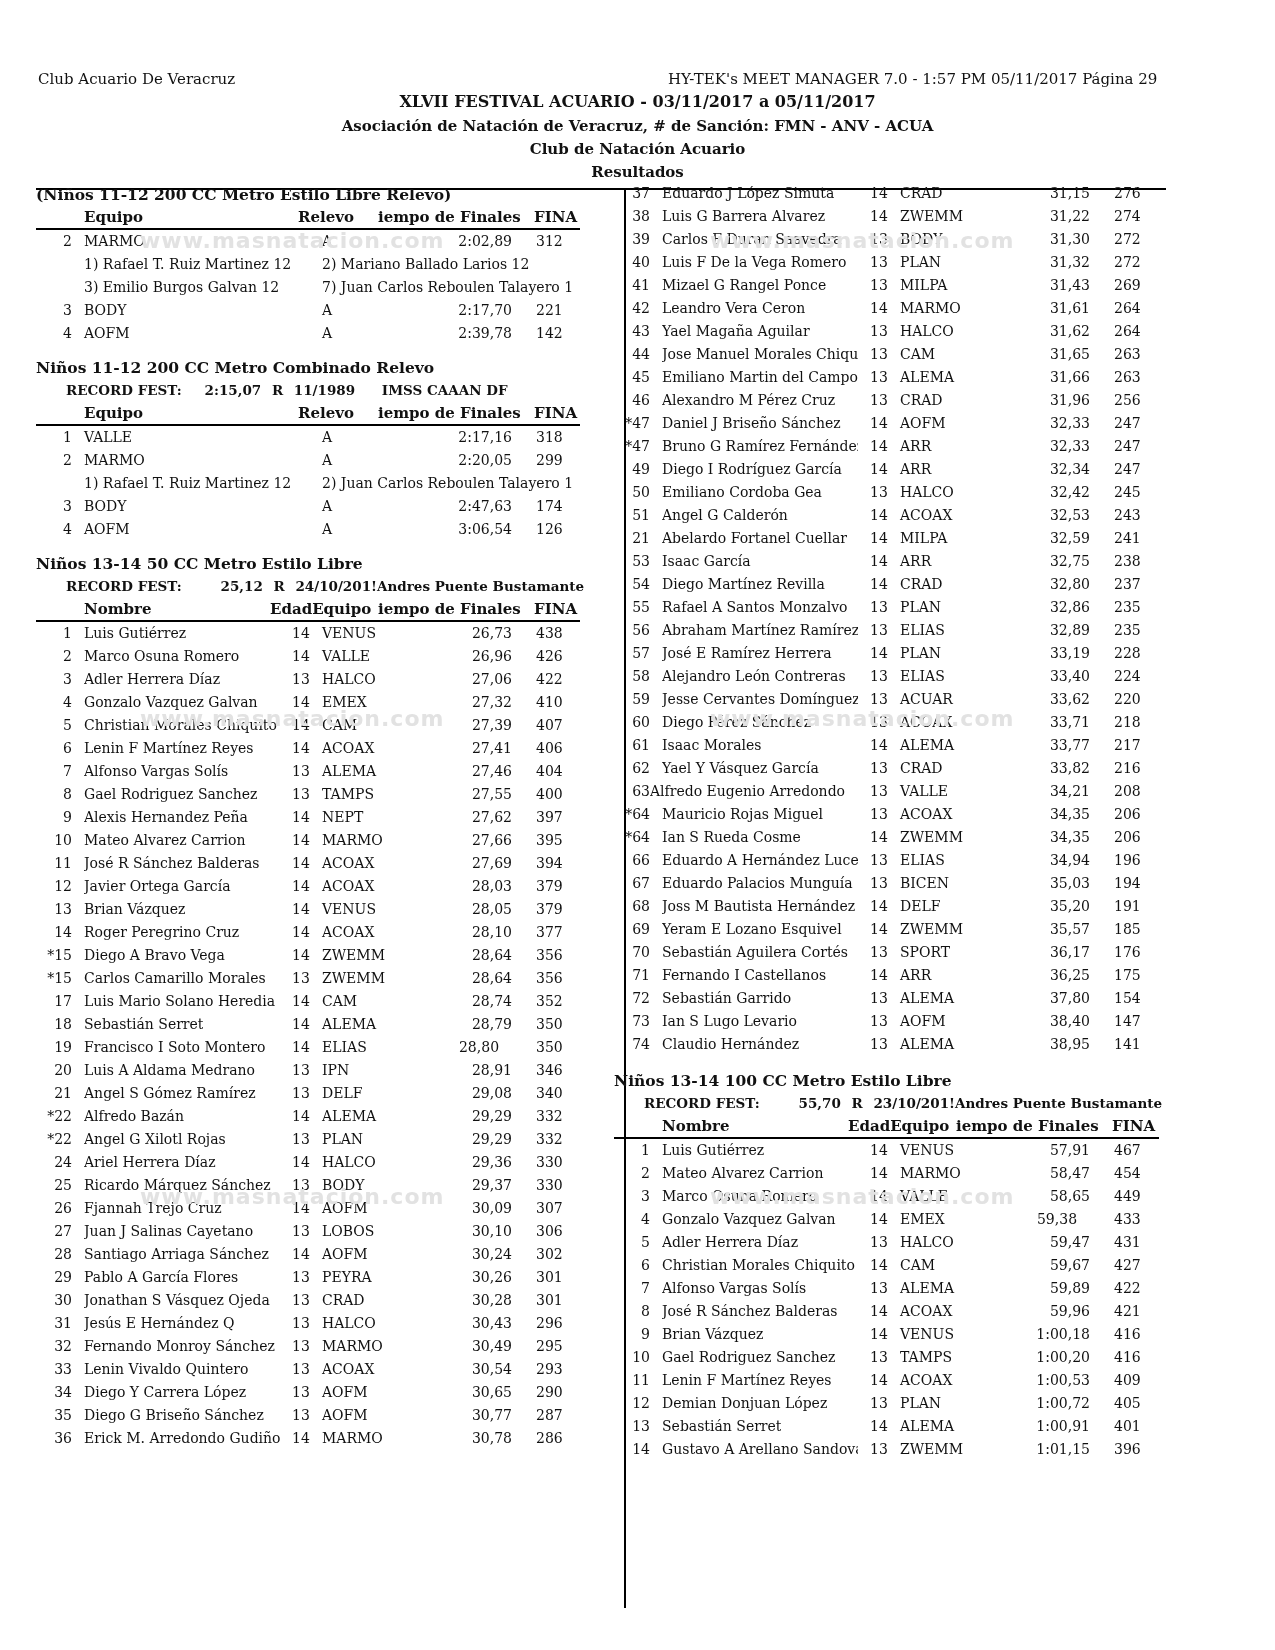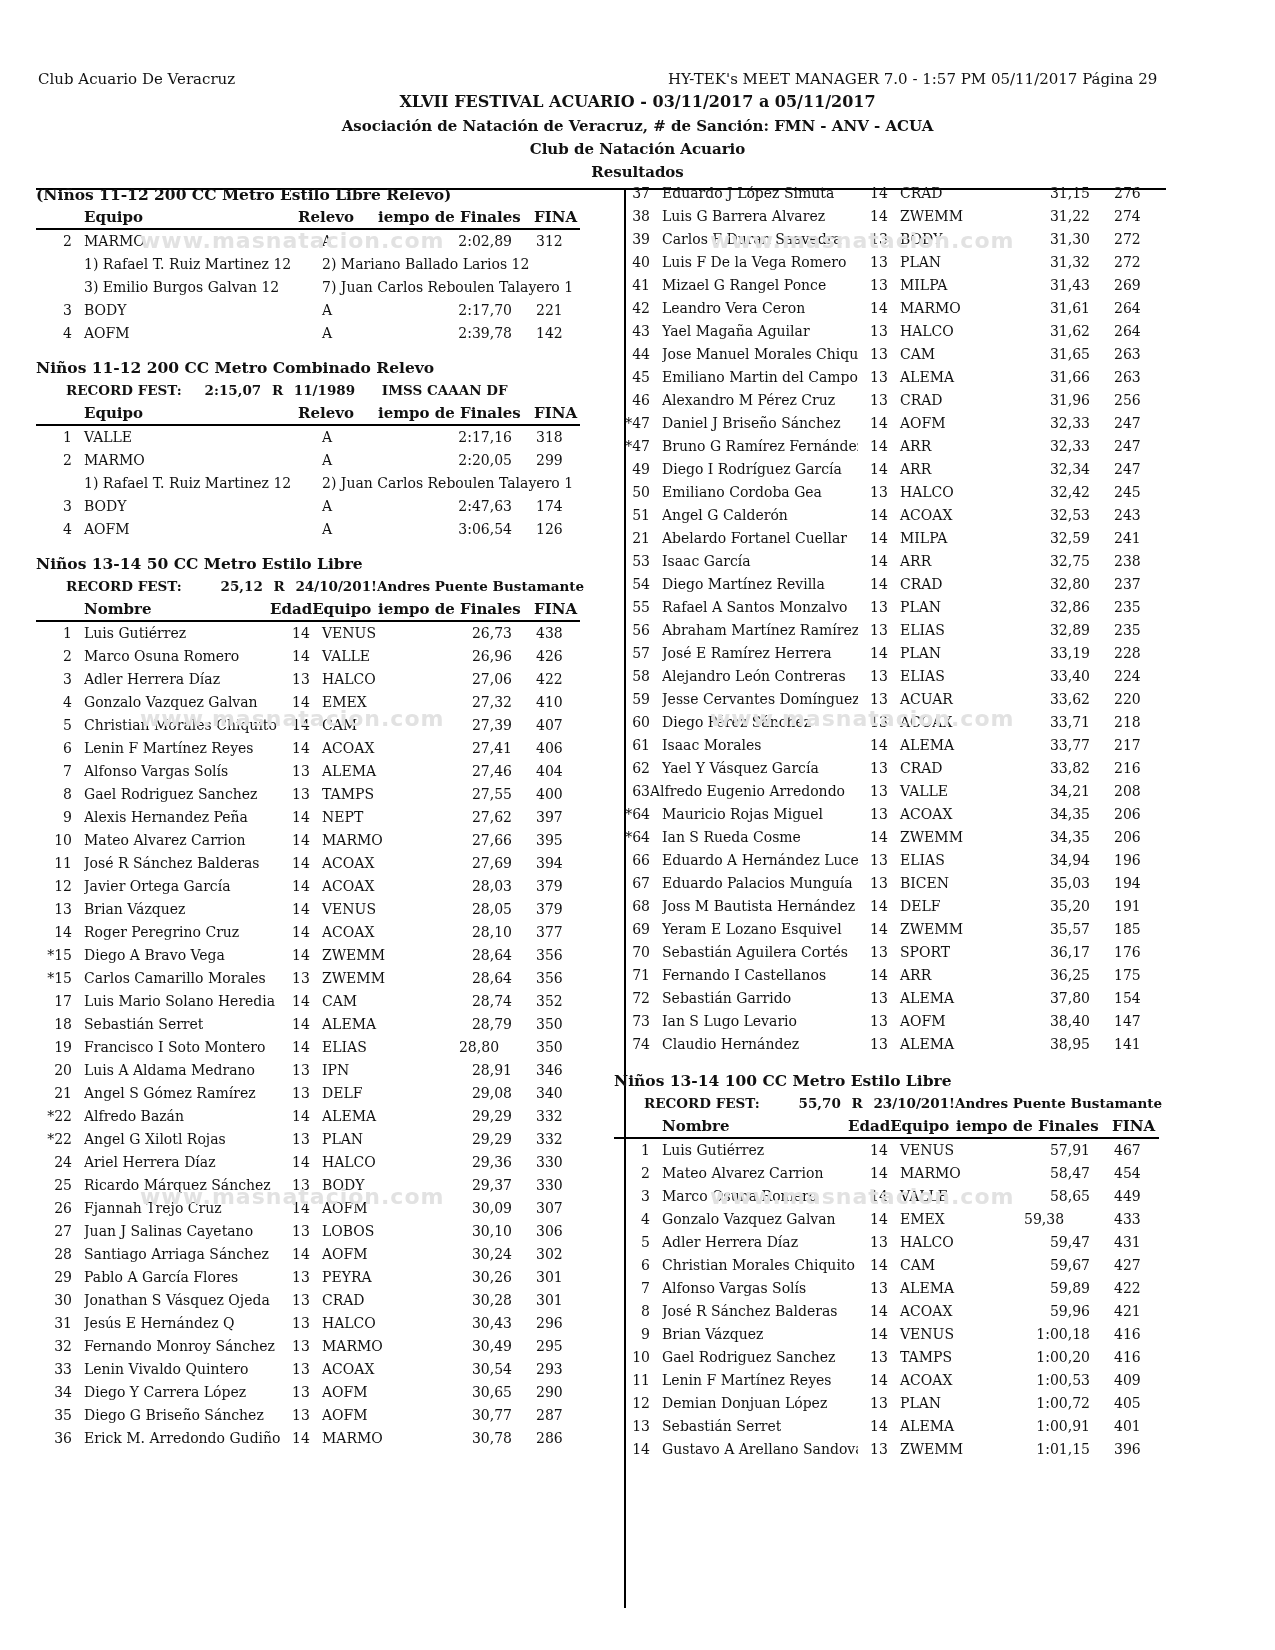--- a/index.html
+++ b/index.html
@@ -787,21 +787,21 @@
           <span style="left:256px">14</span>
           <span style="left:286px">VALLE</span>
           <span style="left:410px;width:66px;text-align:right">58,65</span>
           <span style="left:500px">449</span>
         </div>
         <div class="row">
           <span class="r-place" style="left:0">4</span>
           <span style="left:48px;max-width:196px;overflow:hidden">Gonzalo Vazquez Galvan</span>
           <span style="left:256px">14</span>
           <span style="left:286px">EMEX</span>
-          <span style="left:410px;width:66px;text-align:left">59,38</span>
+          <span style="left:410px;width:66px;text-align:center">59,38</span>
           <span style="left:500px">433</span>
         </div>
         <div class="row">
           <span class="r-place" style="left:0">5</span>
           <span style="left:48px;max-width:196px;overflow:hidden">Adler Herrera Díaz</span>
           <span style="left:256px">13</span>
           <span style="left:286px">HALCO</span>
           <span style="left:410px;width:66px;text-align:right">59,47</span>
           <span style="left:500px">431</span>
         </div>

